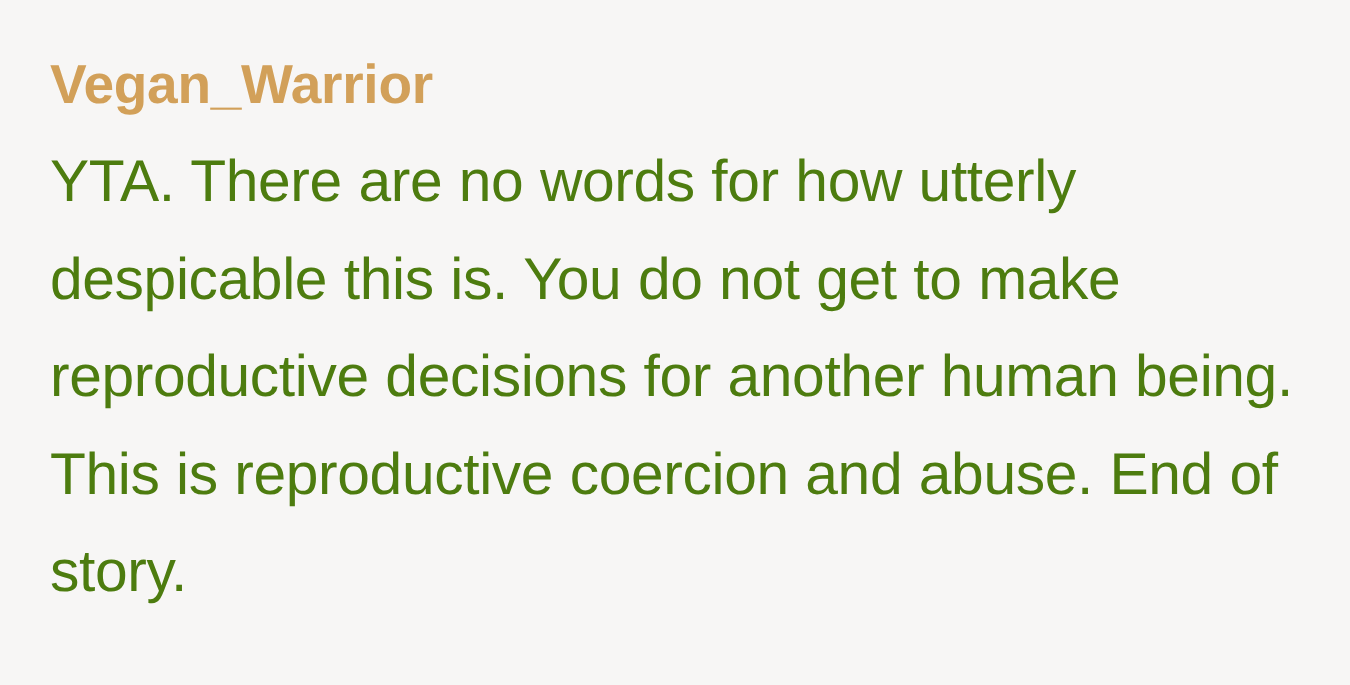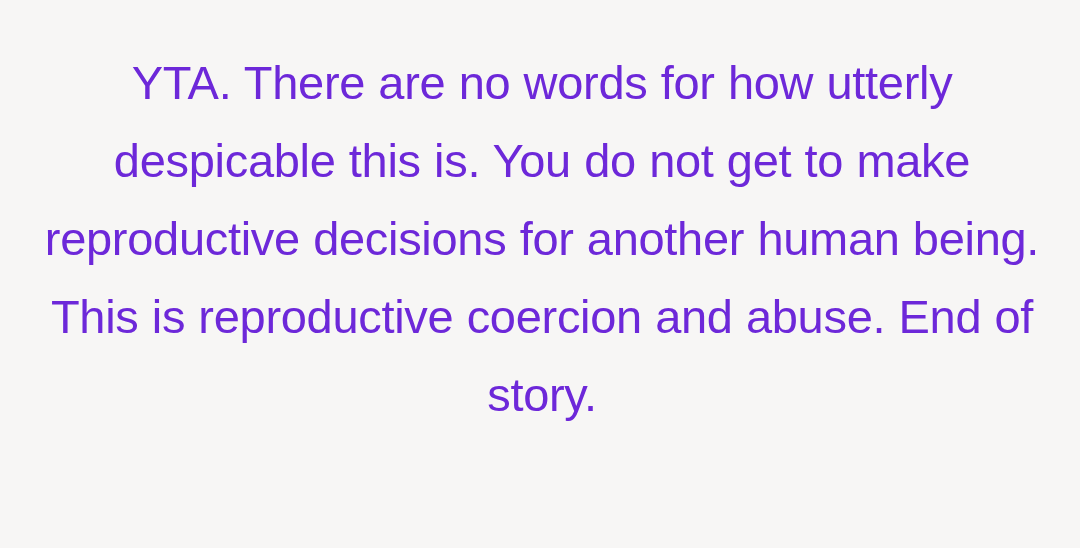--- a/index.html
+++ b/index.html
@@ -34,25 +34,25 @@
     color: #d2a059;
     margin: 0 0 14px 0;
     white-space: nowrap;
   }
 
   .comment-body {
     font-size: 47px;
     font-weight: 400;
     line-height: 78px;
     letter-spacing: -0.3px;
-    color: #6d28d9;
+    color: #4d7c0f;
     margin: 0;
     max-width: 1008px;
     word-spacing: 0.5px;
-    text-align: center;
   }
 </style>
 </head>
 <body>
 
 <div class="comment-card">
+  <div class="comment-author">Vegan_Warrior</div>
   <div class="comment-body">YTA. There are no words for how utterly despicable this is. You do not get to make reproductive decisions for another human being. This is reproductive coercion and abuse. End of story.</div>
 </div>
 
 </body></html>

